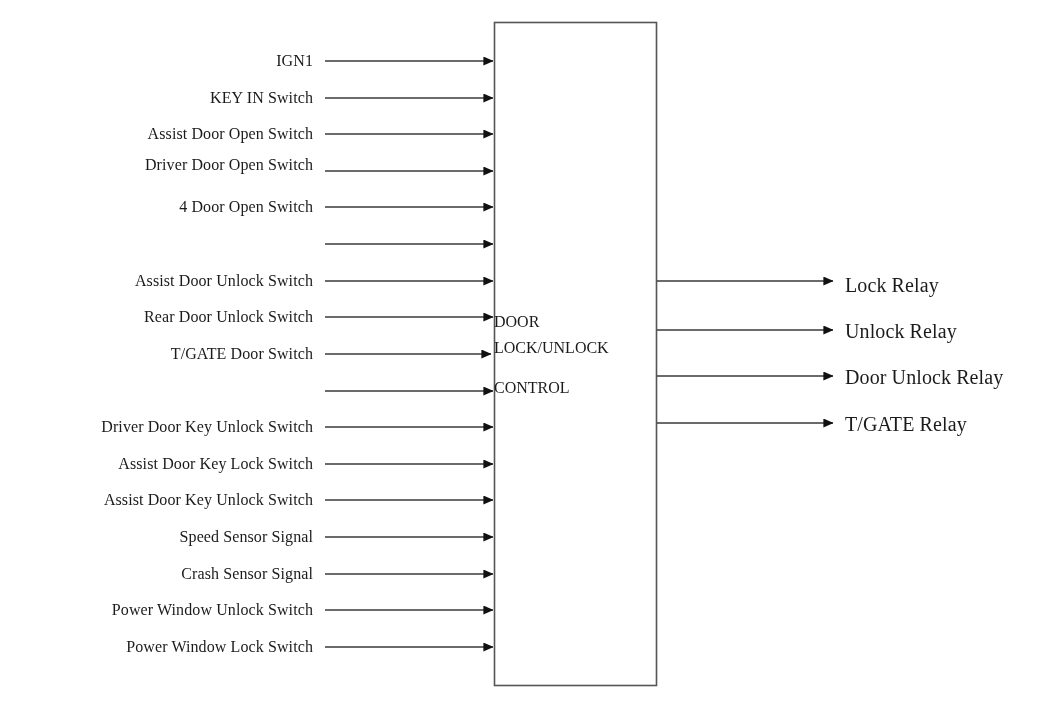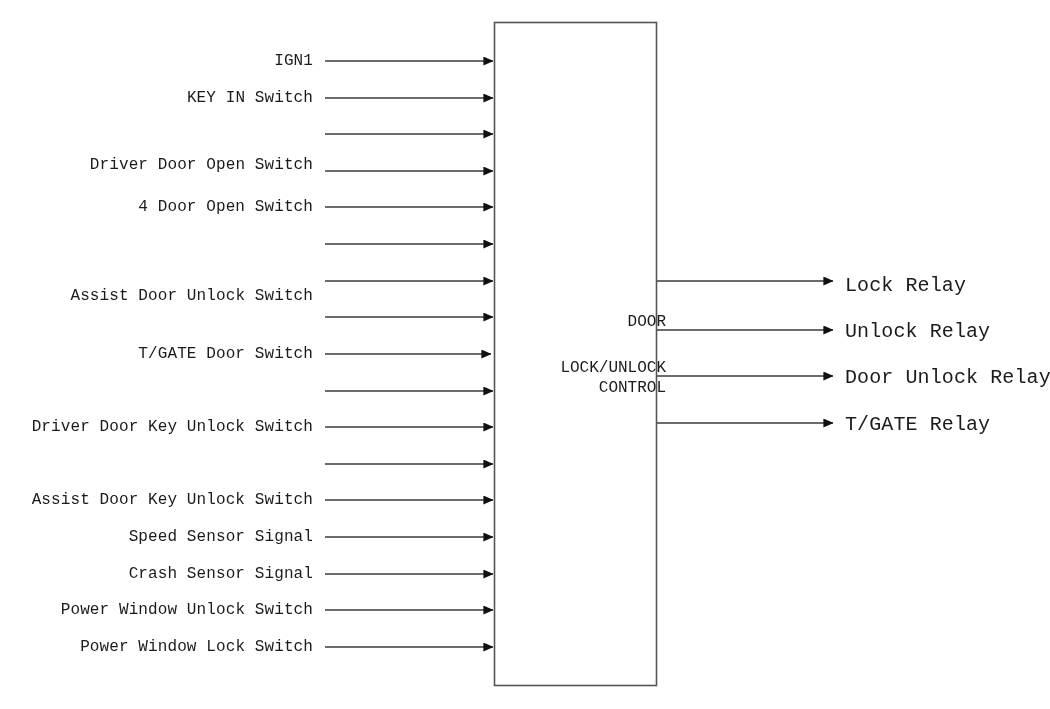--- a/index.html
+++ b/index.html
@@ -5,21 +5,21 @@
   html, body {
     margin: 0;
     padding: 0;
     background: #ffffff;
   }
   #diagram-root {
     position: relative;
     width: 1050px;
     height: 709px;
     background: #ffffff;
-    font-family: Liberation Mono, monospace;
+    font-family: Liberation Serif, serif;
     overflow: hidden;
   }
   svg.wires {
     position: absolute;
     left: 0;
     top: 0;
     width: 1050px;
     height: 709px;
     display: block;
   }
@@ -39,21 +39,21 @@
     transform: translateY(-50%);
     font-size: 20px;
     color: #1b1b1b;
     white-space: nowrap;
     letter-spacing: 0.1px;
   }
   .block-title {
     position: absolute;
     left: 494px;
     width: 172px;
-    text-align: right;
+    text-align: left;
     transform: translateY(-50%);
     font-size: 16px;
     color: #1b1b1b;
     white-space: nowrap;
   }
 </style>
 </head>
 <body>
 
 <div id="diagram-root">
@@ -90,33 +90,36 @@
     <g stroke="#3a3a3a" stroke-width="1.5" fill="none" marker-end="url(#arrowhead)">
       <line x1="657" y1="281" x2="833" y2="281"></line>
       <line x1="657" y1="330" x2="833" y2="330"></line>
       <line x1="657" y1="376" x2="833" y2="376"></line>
       <line x1="657" y1="423" x2="833" y2="423"></line>
     </g>
   </svg>
 
   <div class="in-label" style="top:61px">IGN1</div>
   <div class="in-label" style="top:98px">KEY IN Switch</div>
+  <div class="in-label" style="top:134px">Assist Door Open Switch</div>
   <div class="in-label" style="top:165px">Driver Door Open Switch</div>
   <div class="in-label" style="top:207px">4 Door Open Switch</div>
-  <div class="in-label" style="top:296px">Assist Door Unlock Switch</div>
+  <div class="in-label" style="top:281px">Assist Door Unlock Switch</div>
+  <div class="in-label" style="top:317px">Rear Door Unlock Switch</div>
   <div class="in-label" style="top:354px">T/GATE Door Switch</div>
   <div class="in-label" style="top:427px">Driver Door Key Unlock Switch</div>
+  <div class="in-label" style="top:464px">Assist Door Key Lock Switch</div>
   <div class="in-label" style="top:500px">Assist Door Key Unlock Switch</div>
   <div class="in-label" style="top:537px">Speed Sensor Signal</div>
   <div class="in-label" style="top:574px">Crash Sensor Signal</div>
   <div class="in-label" style="top:610px">Power Window Unlock Switch</div>
   <div class="in-label" style="top:647px">Power Window Lock Switch</div>
 
   <div class="block-title" style="top:322px">DOOR</div>
-  <div class="block-title" style="top:368px">LOCK/UNLOCK</div>
+  <div class="block-title" style="top:348px">LOCK/UNLOCK</div>
   <div class="block-title" style="top:388px">CONTROL</div>
 
   <div class="out-label" style="top:285px">Lock Relay</div>
   <div class="out-label" style="top:331px">Unlock Relay</div>
   <div class="out-label" style="top:377px">Door Unlock Relay</div>
   <div class="out-label" style="top:424px">T/GATE Relay</div>
 
 </div>
 
 </body></html>

